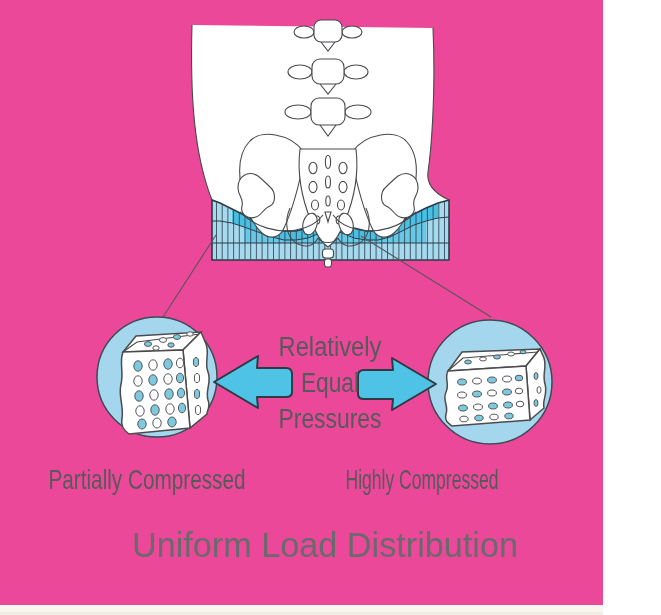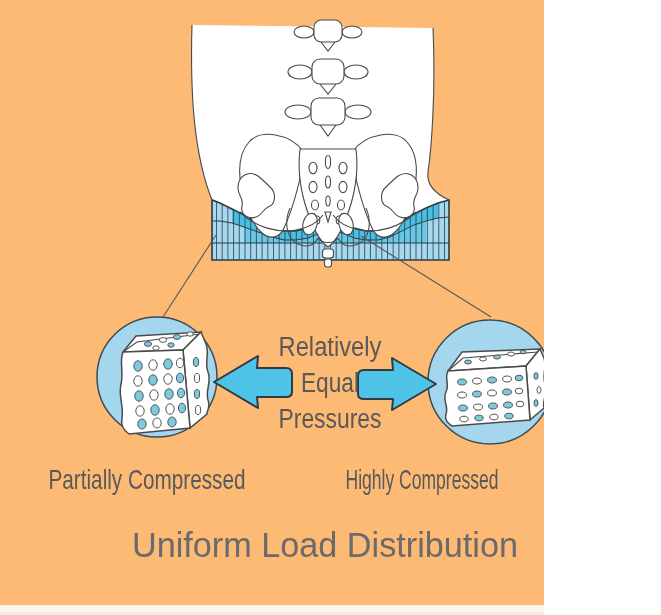--- a/index.html
+++ b/index.html
@@ -1,16 +1,16 @@
 <!DOCTYPE html>
 <html><head>
 <meta charset="utf-8">
 <style>
   html,body{margin:0;padding:0;background:#ffffff;}
-  .stage{position:relative;width:544px;height:615px;background:#fdba74;overflow:hidden;
+  .stage{position:relative;width:603px;height:615px;background:#ec4899;overflow:hidden;
          font-family:"Liberation Sans",sans-serif;text-align:center;}
   svg{display:block}
   text{font-family:"Liberation Sans",sans-serif;}
   .cap{fill:#58595b;font-size:28px;}
   .mid{fill:#58595b;font-size:27px;}
   .ttl{fill:#6a6a6c;font-size:35px;}
 </style>
 </head>
 <body>
 

